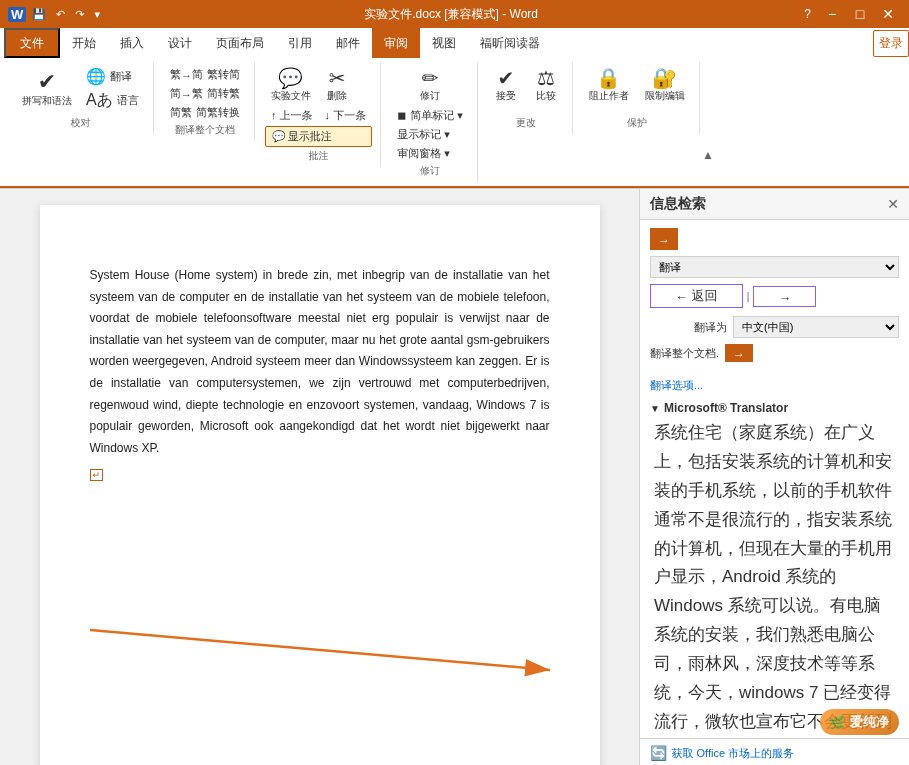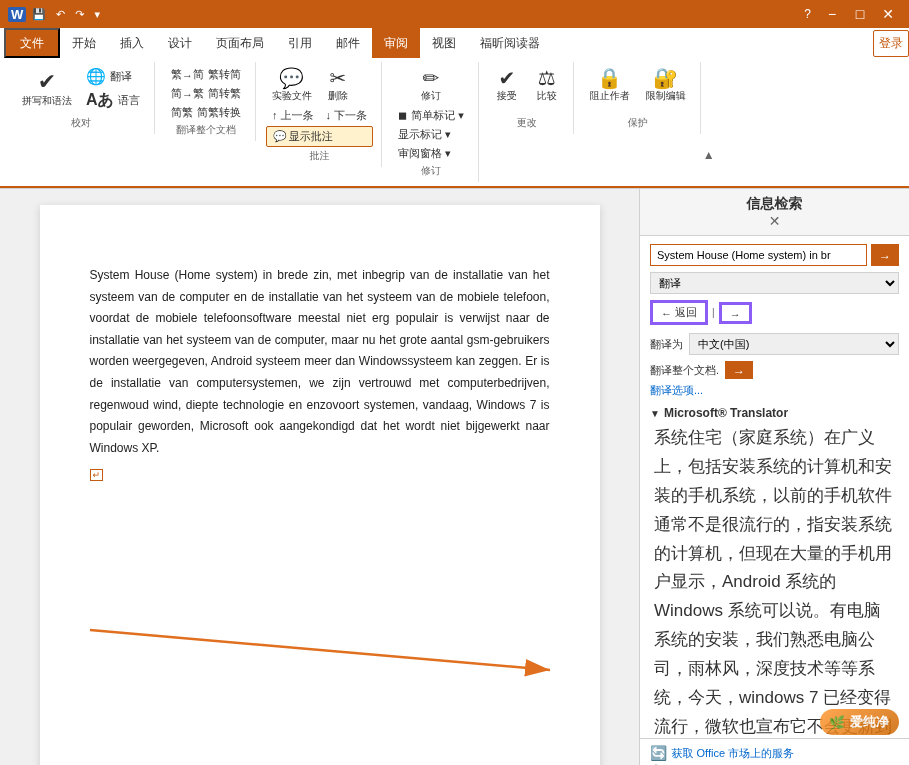--- a/index.html
+++ b/index.html
@@ -134,21 +134,20 @@
       flex-direction: column;
       overflow: hidden;
     }
     .panel-header {
       background: #f5f5f5;
       padding: 6px 10px;
       display: flex;
       align-items: center;
       justify-content: space-between;
       border-bottom: 1px solid #d0d0d0;
-      flex-direction: column;
     }
     .panel-title { font-size: 14px; font-weight: bold; color: #333; }
     .panel-close { background: transparent; border: none; cursor: pointer; font-size: 14px; color: #666; }
 
     .panel-body { padding: 8px 10px; flex: 1; overflow-y: auto; }
     .panel-section-label { font-size: 11px; color: #666; margin-bottom: 4px; }
 
     .search-box {
       display: flex; align-items: center; gap: 4px; margin-bottom: 6px;
     }
@@ -165,35 +164,35 @@
       display: flex; align-items: center; gap: 4px; margin-bottom: 6px;
     }
     .translate-select {
       flex: 1; border: 1px solid #d0d0d0; padding: 3px 4px; font-size: 11px;
     }
 
     .nav-row {
       display: flex; align-items: center; gap: 4px; margin-bottom: 8px;
     }
     .nav-btn {
-      background: transparent; border: 3px solid #8b5cf6; padding: 2px 8px;
-      cursor: pointer; font-size: 11px; color: #333;
+      background: transparent; border: 1px solid #8b5cf6; padding: 2px 24px;
+      cursor: pointer; font-size: 13px; color: #333;
     }
     .nav-arrow { color: #666; font-size: 10px; }
 
     .translate-to-row {
-      display: flex; align-items: center; gap: 6px; margin-bottom: 6px;
+      display: flex; align-items: center; gap: 6px; margin-bottom: 6px; margin-left: 44px;
     }
     .translate-to-label { font-size: 11px; color: #333; white-space: nowrap; }
     .translate-to-select {
       flex: 1; border: 1px solid #d0d0d0; padding: 3px 4px; font-size: 11px;
     }
 
     .translate-doc-row {
-      display: flex; align-items: center; gap: 6px; margin-bottom: 4px;
+      display: flex; align-items: center; gap: 6px; margin-bottom: 16px;
     }
     .translate-doc-label { font-size: 11px; color: #333; }
     .translate-doc-go {
       background: #c55a11; border: none; color: white; padding: 2px 8px;
       cursor: pointer; font-size: 12px;
     }
     .translate-options-link {
       color: #0066cc; font-size: 11px; text-decoration: none; cursor: pointer;
       margin-bottom: 8px; display: block;
     }
@@ -257,20 +256,21 @@
   <div class="title-bar-left">
     <div class="quick-access">
 
       <span style="font-size:16px; color:white; font-weight:bold; background:#2b5eb5; padding:0 3px; border-radius:2px; font-size:13px;">W</span>
       <button class="qa-btn">💾</button>
       <button class="qa-btn">↶</button>
       <button class="qa-btn">↷</button>
       <button class="qa-btn">▾</button>
     </div>
   </div>
+  <div class="title-bar-center">实验文件.docx [兼容模式] - Word</div>
   <div class="title-bar-controls">
     <button class="help-btn">?</button>
     <button class="title-btn">−</button>
     <button class="title-btn">□</button>
     <button class="title-btn close">✕</button>
   </div>
 </div>
 
 <div class="ribbon">
   <div class="ribbon-tabs">
@@ -294,21 +294,21 @@
         <button class="ribbon-btn">
           <span class="icon" style="font-size:22px;">✔</span>
           <span class="label">拼写和语法</span>
         </button>
         <div style="display:flex;flex-direction:column;gap:2px;">
           <button class="ribbon-btn-vert">
             <span style="font-size:16px;">🌐</span>
             <span>翻译</span>
           </button>
           <button class="ribbon-btn-vert">
-            <span style="font-size:16px;font-weight:bold;">Aあ</span>
+            <span style="font-size:16px;">Aあ</span>
             <span>语言</span>
           </button>
         </div>
       </div>
       <div class="ribbon-group-label">校对</div>
     </div>
 
     <div class="ribbon-group">
       <div style="display:flex;flex-direction:column;gap:2px;">
         <button class="ribbon-btn-vert">
@@ -432,21 +432,20 @@
 
   <div class="info-panel">
     <div class="panel-header">
       <span class="panel-title">信息检索</span>
       <button class="panel-close">✕</button>
     </div>
 
     <div class="panel-body">
 
       <div class="search-box">
-        <input class="search-input" type="text" value="System House (Home system) in br" style="">
         <button class="search-go">→</button>
       </div>
 
       <div class="translate-select-row">
         <select class="translate-select">
           <option>翻译</option>
         </select>
       </div>
 
       <div class="nav-row">

